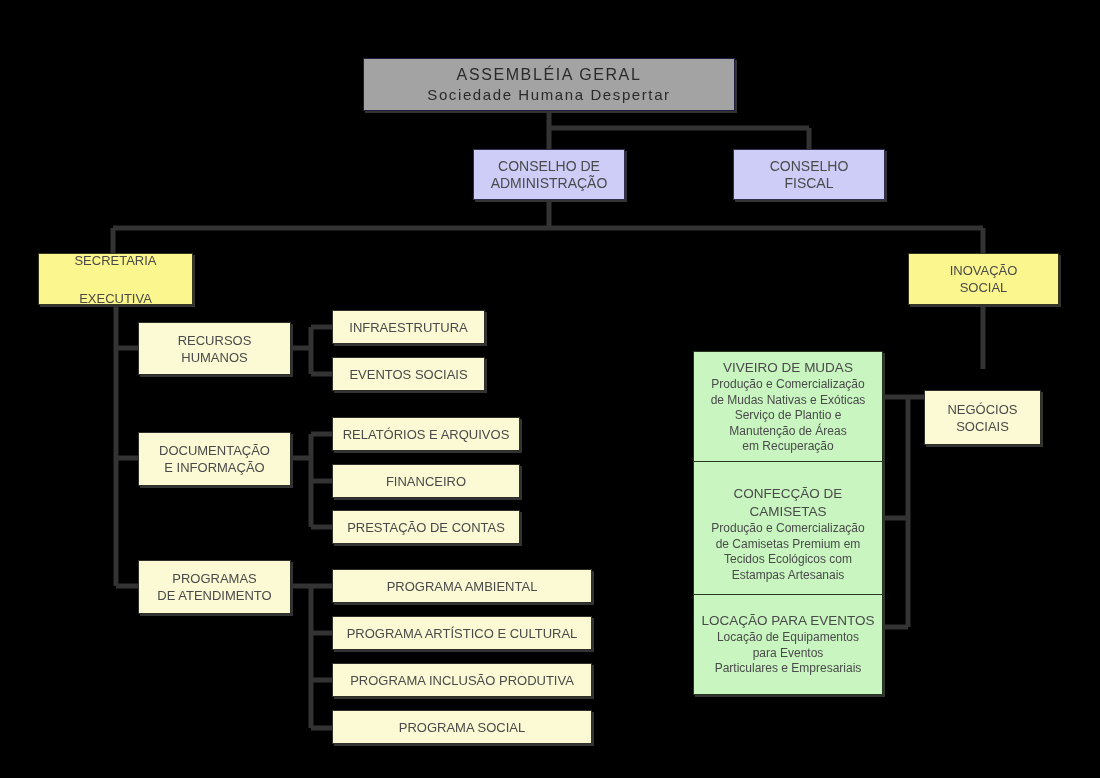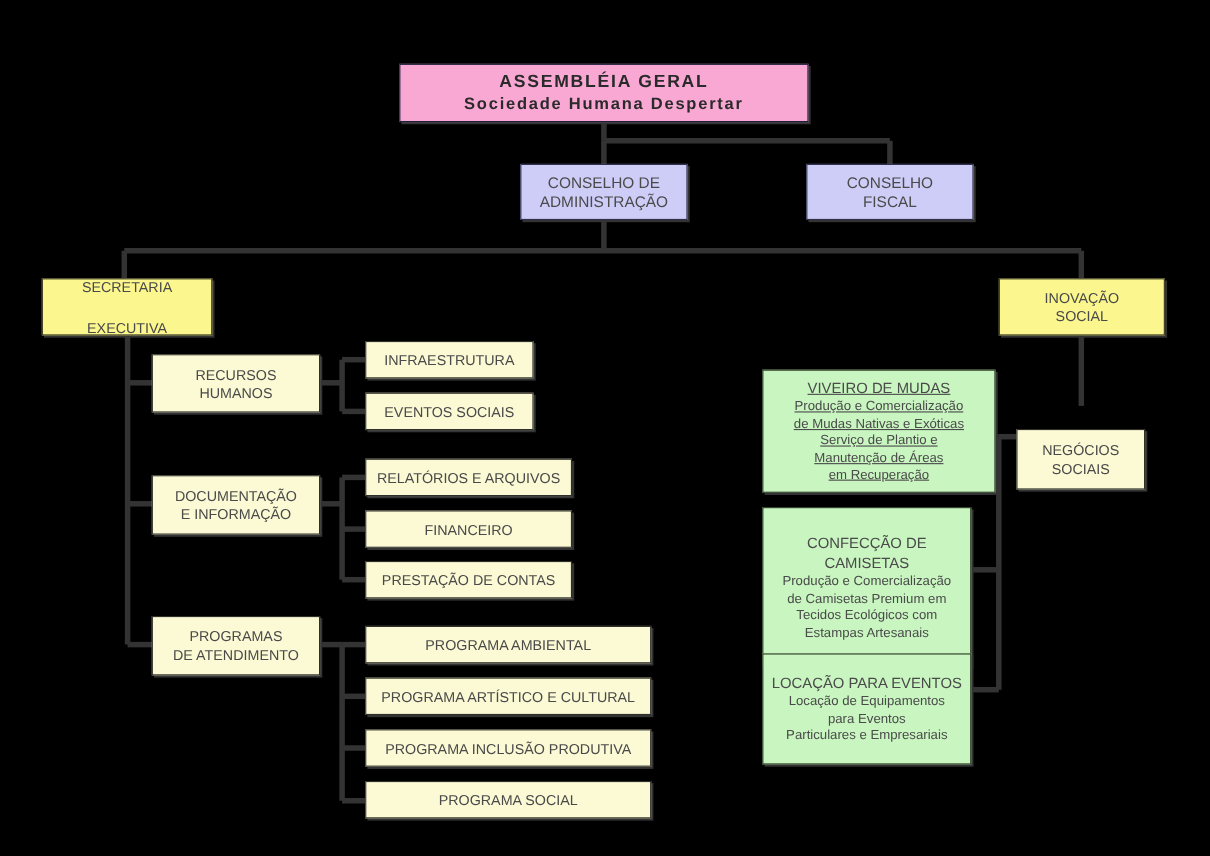--- a/index.html
+++ b/index.html
@@ -38,24 +38,24 @@
   .node .title {
     display: block;
     width: 100%;
   }
   .node .sub {
     display: block;
     width: 100%;
   }
   
   .lvl-assembly {
-    background: #f9a8d4;
+    background: #a3a3a3;
     border-color: #1e1e3c;
     color: #2a2a2a;
-    font-weight: bold;
+    font-weight: normal;
     letter-spacing: 1.6px;
   }
   .lvl-assembly .title { font-size: 16px; line-height: 20px; }
   .lvl-assembly .sub   { font-size: 15px; line-height: 20px; }
 
   
   .lvl-council {
     background: #cdcdf7;
     border-color: #30304e;
     font-size: 14px;
@@ -210,21 +210,21 @@
 
   <div class="node lvl-sub" style="left:332px; top:710px; width:260px; height:34px;">
     <span class="title">PROGRAMA SOCIAL</span>
   </div>
 
   <div class="node lvl-sub" style="left:924px; top:390px; width:117px; height:55px;">
     <span class="title">NEGÓCIOS</span>
     <span class="sub">SOCIAIS</span>
   </div>
 
-  <div class="node lvl-green" style="left:693px; top:336px; width:212px; height:112px;text-decoration:underline;">
+  <div class="node lvl-green" style="left:693px; top:351px; width:190px; height:112px;">
     <span class="title">VIVEIRO DE MUDAS</span>
     <span class="sub">Produção e Comercialização</span>
     <span class="sub">de Mudas Nativas e Exóticas</span>
     <span class="sub">Serviço de Plantio e</span>
     <span class="sub">Manutenção de Áreas</span>
     <span class="sub">em Recuperação</span>
   </div>
 
   <div class="node lvl-green" style="left:693px; top:461px; width:190px; height:146px;">
     <span class="title">CONFECÇÃO DE</span>

